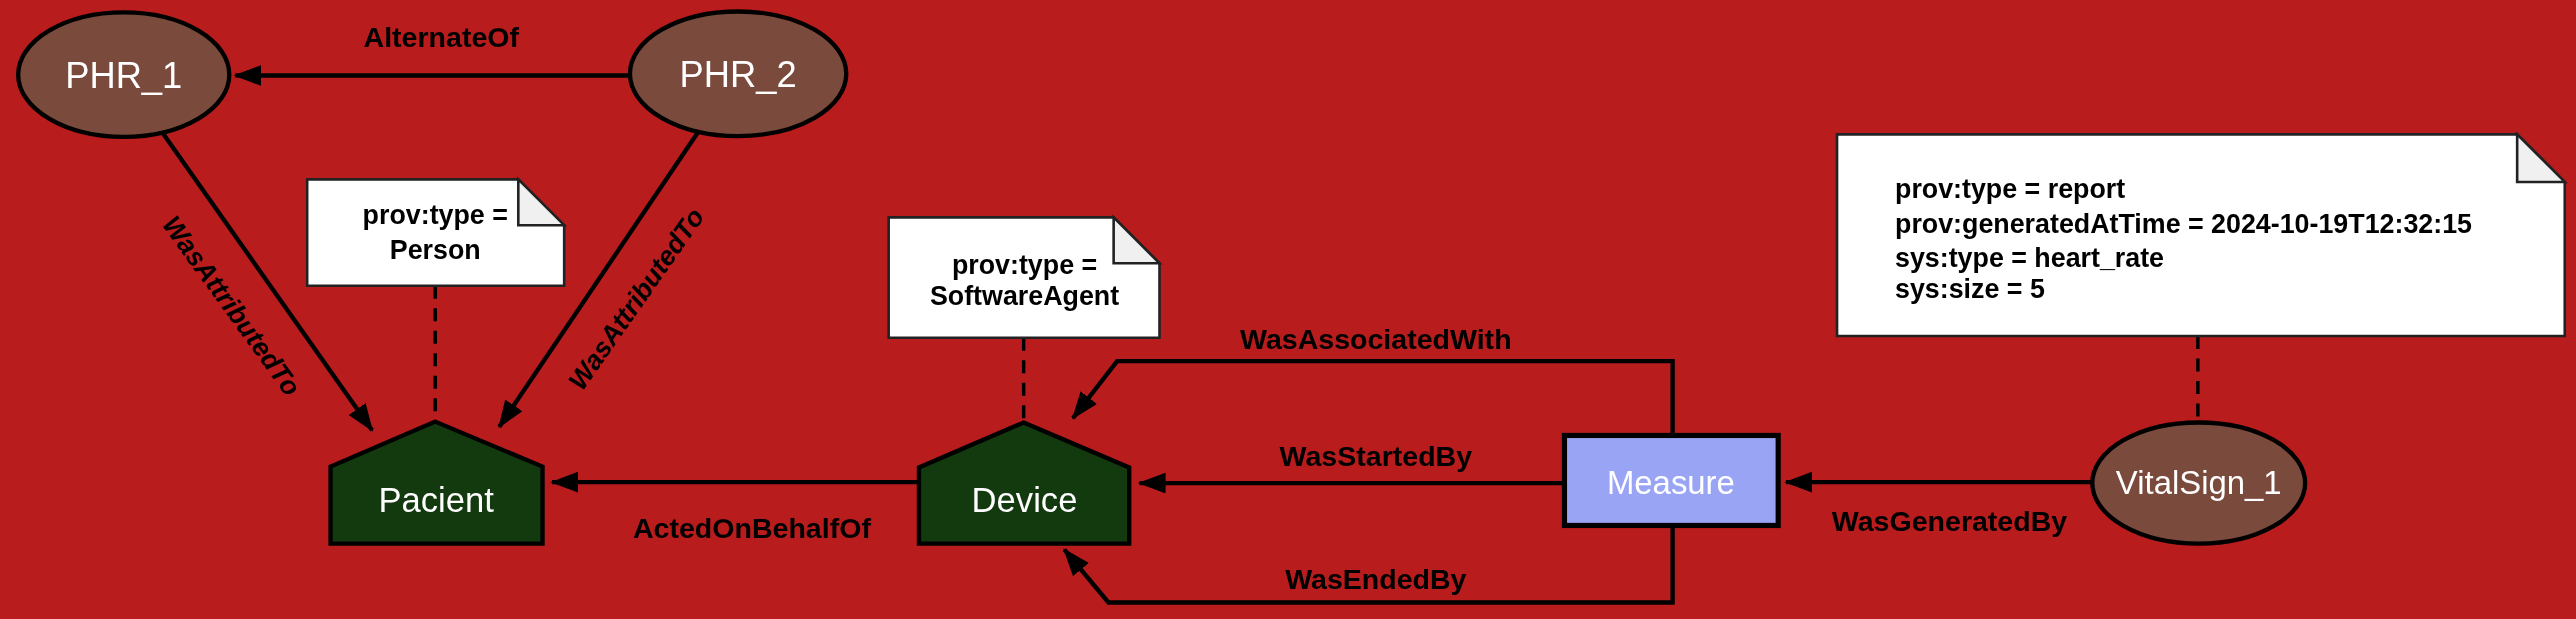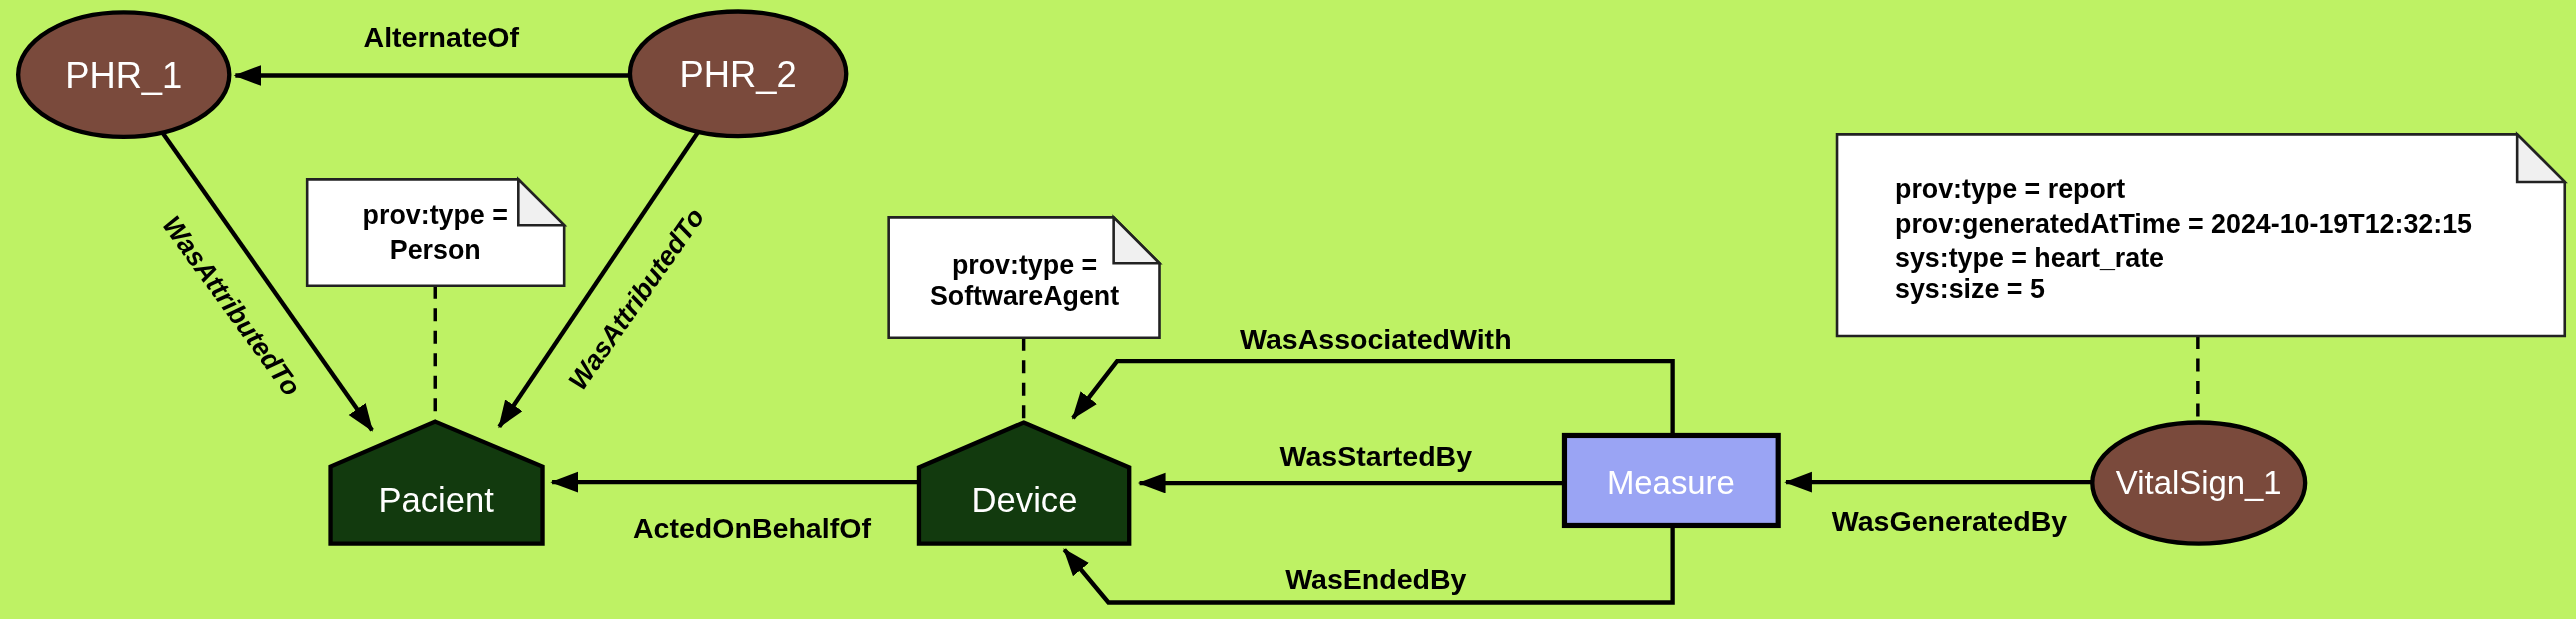--- a/index.html
+++ b/index.html
@@ -1,20 +1,20 @@
 <!DOCTYPE html>
 <html style="font-size:14px"><head>
 <meta charset="utf-8">
 <style>
   html, body { margin: 0; padding: 0; background: #ffffff; }
   .canvas {
     position: relative;
     width: 2576px;
     height: 620px;
-    background: #bef264;
+    background: #b91c1c;
     font-family: "Liberation Sans", "DejaVu Sans", sans-serif;
   }
   svg { display: block; }
 
   .edge {
     stroke: #000000;
     stroke-width: 5;
     fill: none;
   }
   .dashed-edge {

